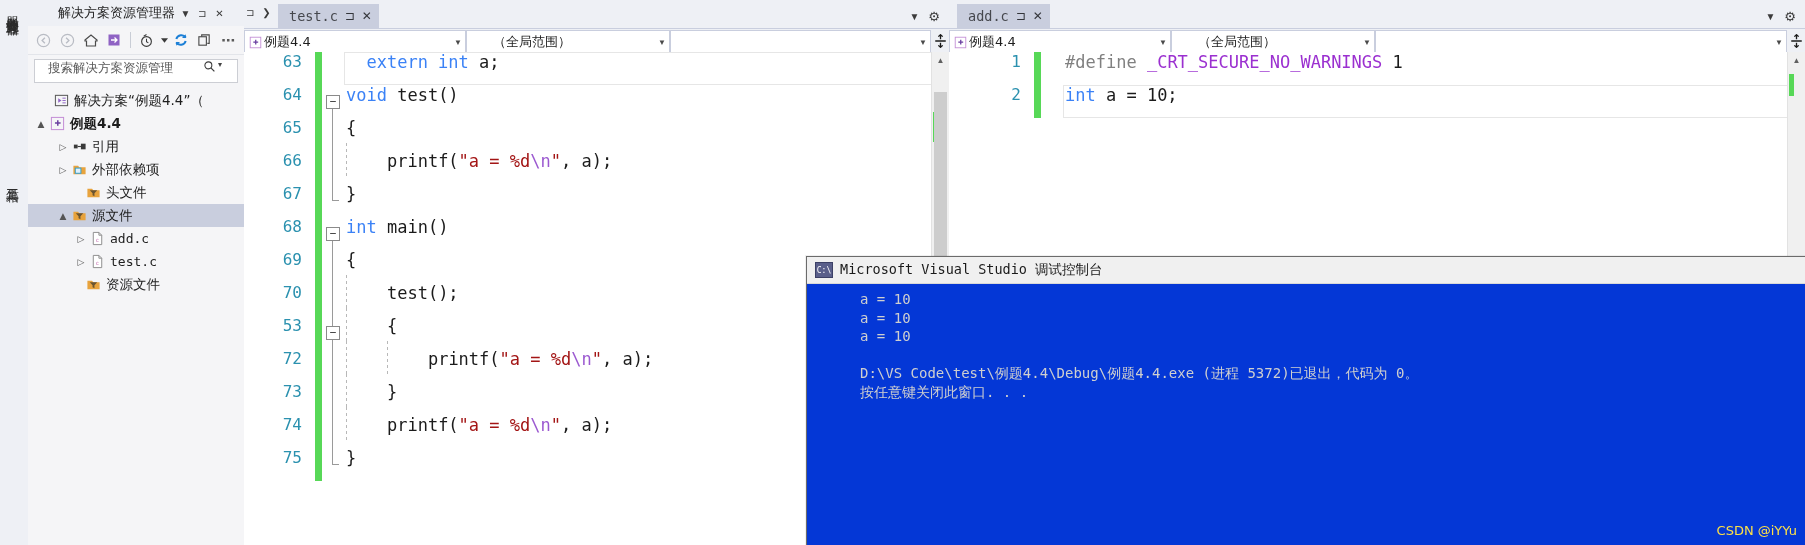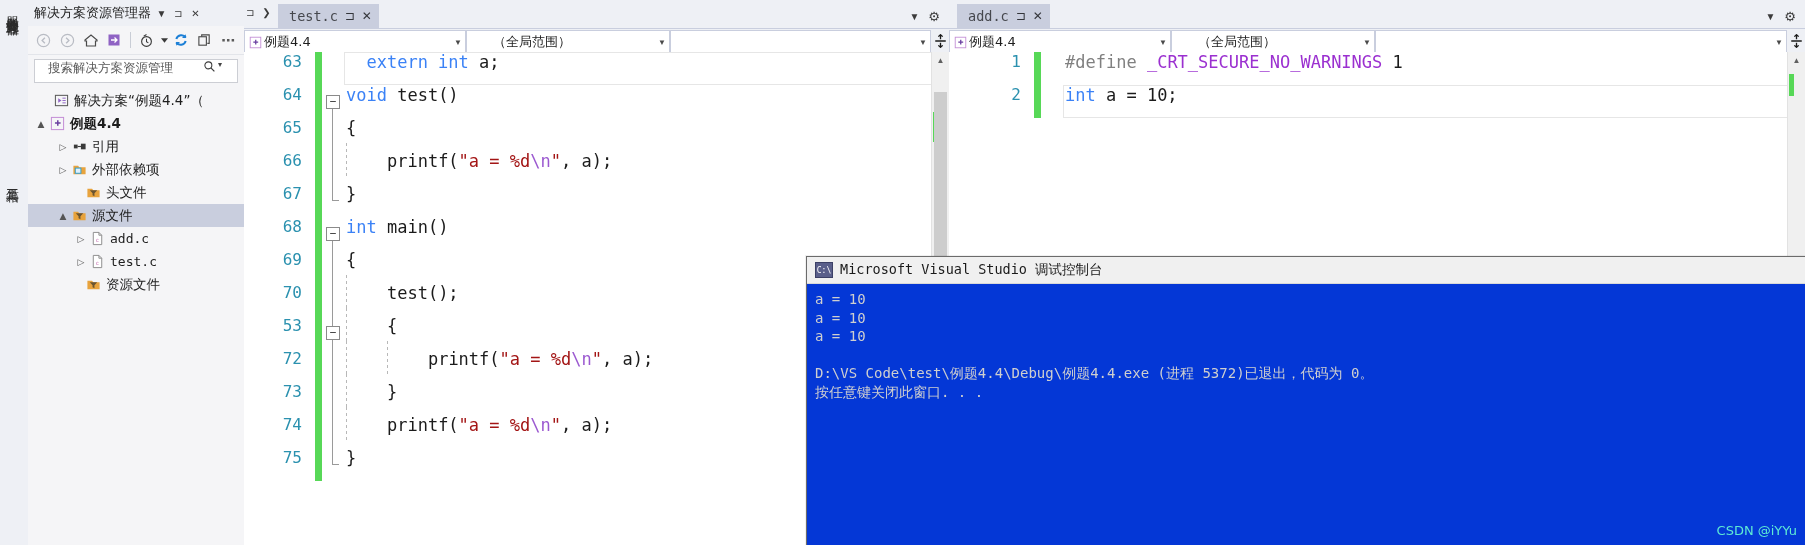--- a/index.html
+++ b/index.html
@@ -31,21 +31,21 @@
     position:absolute;left:28px;top:0;width:216px;height:545px;
     background:#f5f5f7;border-right:1px solid #cfd6e4;
     display:flex;flex-direction:column;
   }
   .solex-title{
     height:26px;display:flex;align-items:center;
     padding:0 2px 0 6px;background:#eef0f5;gap:4px;
   }
   .solex-title .t{
     font-family:"DejaVu Sans",sans-serif;font-size:13px;color:#1e1e1e;
-    white-space:nowrap;flex:0 0 auto;
+    white-space:nowrap;flex:0 0 auto;margin-left:24px;
   }
   .tiny-btn{
     width:13px;height:16px;display:flex;align-items:center;justify-content:center;
     color:#3b3b3b;font-size:10px;flex:0 0 auto;
   }
   .solex-toolbar{
     height:28px;display:flex;align-items:center;gap:2px;padding:0 5px;
     background:#f5f5f7;border-bottom:1px solid #e3e5ea;
   }
   .tb-ico{
@@ -192,25 +192,25 @@
   }
   .console-title .ctxt{
     font-family:"DejaVu Sans Mono","Liberation Mono",monospace;
     font-size:13.5px;color:#1a1a1a;white-space:nowrap;
   }
   .console-body{
     flex:1;padding:6px 8px 0 8px;position:relative;overflow:hidden;
     font-family:"DejaVu Sans Mono","Liberation Mono",monospace;
     font-size:14px;line-height:18.5px;color:#cfcfcf;
   }
-  .console-body .ln{white-space:pre;}
+  .console-body .ln{white-space:pre;margin-left:45px;}
   .console-body .blank{height:18.5px;}
   .watermark{
     position:absolute;right:9px;bottom:6px;
-    font-family:"DejaVu Sans",sans-serif;font-size:13px;color:#5eead4;
+    font-family:"DejaVu Sans",sans-serif;font-size:13px;color:#fde047;
   }
 </style>
 </head>
 <body>
 
 <div class="app">
 
   <div class="vdock">
     <div class="vtext v1">服务器资源管理器</div>
     <div class="vtext v2">工具箱</div>

